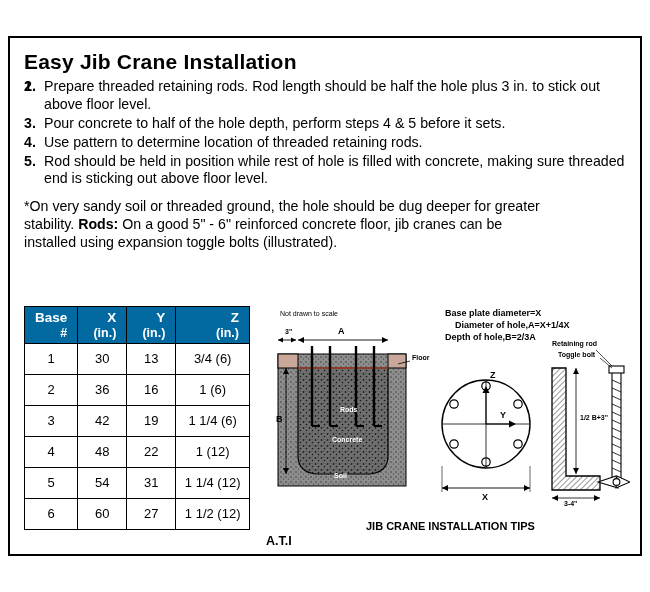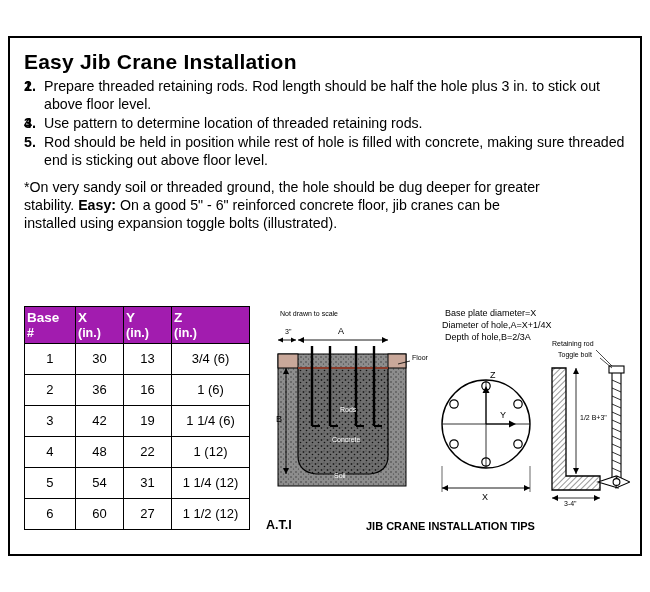--- a/index.html
+++ b/index.html
@@ -74,27 +74,27 @@
   
   table.base-table {
     position: absolute;
     left: 0;
     top: 0;
     width: 226px;
     border-collapse: collapse;
     font-size: 13px;
   }
   table.base-table thead th {
-    background: #a21caf;
+    background: #0369a1;
     color: #ffffff;
     font-weight: bold;
     font-size: 13.5px;
-    padding: 3px 2px;
+    padding: 3px 10px;
     border: 1px solid #000000;
-    text-align: left;
+    text-align: right;
     line-height: 1.15;
   }
   table.base-table thead th .sub {
     display: block;
     font-weight: bold;
     font-size: 12.5px;
   }
   table.base-table tbody td {
     border: 1px solid #000000;
     padding: 4px 3px;
@@ -116,57 +116,58 @@
     height: 236px;
   }
   .diagram svg { display: block; }
   .dlabel {
     position: absolute;
     font-family: "Liberation Sans", sans-serif;
     font-size: 7px;
     color: #000;
     white-space: nowrap;
   }
-  .dlabel.b { font-weight: normal; text-align: right; }
+  .dlabel.b { font-weight: bold; text-align: right; }
   .dlabel.s9 { font-size: 9px; }
   .dlabel.s11 { font-size: 11px; font-weight: bold; }
-  .dlabel.s12 { font-size: 12.5px; font-weight: bold; }
+  .dlabel.s12 { font-size: 12.5px; font-weight: bold; margin-top: 16px; }
 </style>
 </head>
 <body>
 
 <div id="sheet">
   <div id="card">
 
     <h1 id="title">Easy Jib Crane Installation</h1>
 
     <ol class="steps">
       <li>
         <span class="num">1.</span>
       </li>
       <li>
         <span class="num">2.</span>
         <span>Prepare threaded retaining rods. Rod length should be half the hole plus 3 in. to stick out above floor level.</span>
       </li>
       <li>
         <span class="num">3.</span>
+        <span>Pour concrete to half of the hole depth, perform steps 4 &amp; 5 before it sets.</span>
       </li>
       <li>
         <span class="num">4.</span>
         <span>Use pattern to determine location of threaded retaining rods.</span>
       </li>
       <li>
         <span class="num">5.</span>
         <span>Rod should be held in position while rest of hole is filled with concrete, making sure threaded end is sticking out above floor level.</span>
       </li>
     </ol>
 
     <div class="note-block">
       <div>*On very sandy soil or threaded ground, the hole should be dug deeper for greater</div>
-      <div><span>stability. </span><b>Easy:</b><span> On a good 5" - 6" reinforced concrete floor, jib cranes can be</span></div>
+      <div><span>stability. </span><b>Rods:</b><span> On a good 5" - 6" reinforced concrete floor, jib cranes can be</span></div>
       <div>installed using expansion toggle bolts (illustrated).</div>
     </div>
 
     <div class="lower">
 
       <table class="base-table">
         <thead>
           <tr>
             <th>
               <span>Base</span>
@@ -353,21 +354,21 @@
         <span class="dlabel" style="left:20px; top:4px;">Not drawn to scale</span>
         <span class="dlabel b" style="left:25px; top:22px;">3"</span>
         <span class="dlabel b s9" style="left:78px; top:20px;">A</span>
         <span class="dlabel b s9" style="left:16px; top:108px;">B</span>
         <span class="dlabel b" style="left:152px; top:48px;">Floor</span>
         <span class="dlabel b" style="left:80px; top:100px; color:#ffffff;">Rods</span>
         <span class="dlabel b" style="left:72px; top:130px; color:#ffffff;">Concrete</span>
         <span class="dlabel b" style="left:74px; top:166px; color:#ffffff;">Soil</span>
 
         <span class="dlabel b s9" style="left:185px; top:2px;">Base plate diameter=X</span>
-        <span class="dlabel b s9" style="left:182px; top:14px;">Diameter of hole,A=X+1/4X</span>
+        <span class="dlabel b s9" style="left:195px; top:14px;">Diameter of hole,A=X+1/4X</span>
         <span class="dlabel b s9" style="left:185px; top:26px;">Depth of hole,B=2/3A</span>
 
         <span class="dlabel b s9" style="left:230px; top:64px;">Z</span>
         <span class="dlabel b s9" style="left:240px; top:104px;">Y</span>
         <span class="dlabel b s9" style="left:222px; top:186px;">X</span>
 
         <span class="dlabel b" style="left:292px; top:34px;">Retaining rod</span>
         <span class="dlabel b" style="left:298px; top:45px;">Toggle bolt</span>
         <span class="dlabel b" style="left:320px; top:108px;">1/2 B+3"</span>
         <span class="dlabel b" style="left:304px; top:194px;">3-4"</span>

